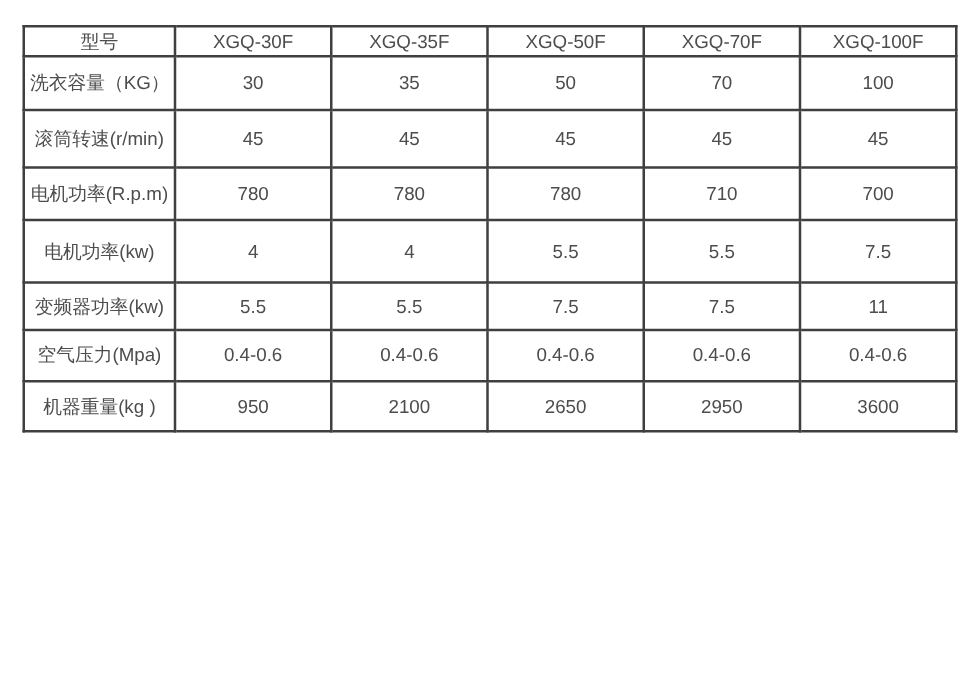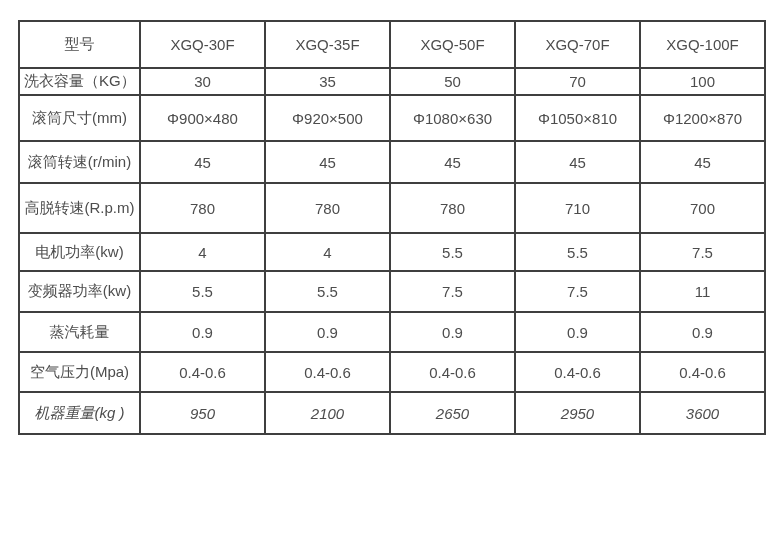--- a/index.html
+++ b/index.html
@@ -28,22 +28,22 @@
     vertical-align:middle;
     font-size:15px;
     font-weight:400;
     color:var(--text);
     padding:0 4px;
     overflow:hidden;
     white-space:nowrap;
   }
   col.label-col{width:121px;}
   col.model-col{width:125px;}
-  thead tr{height:47px;}
-  tbody tr:nth-child(1){height:27px;}
+  thead tr{height:24px;}
+  tbody tr:nth-child(1){height:43px;}
   tbody tr:nth-child(2){height:46px;}
   tbody tr:nth-child(3){height:42px;}
   tbody tr:nth-child(4){height:50px;}
   tbody tr:nth-child(5){height:38px;}
   tbody tr:nth-child(6){height:41px;}
   tbody tr:nth-child(7){height:40px;}
   tbody tr:nth-child(8){height:40px;}
   tbody tr:nth-child(9){height:42px;font-style:italic;}
   tbody tr:nth-child(10){height:37px;}
   tbody tr:nth-child(11){height:46px;}
@@ -75,37 +75,29 @@
     <tbody>
       <tr>
         <td>洗衣容量（KG）</td>
         <td>30</td>
         <td>35</td>
         <td>50</td>
         <td>70</td>
         <td>100</td>
       </tr>
       <tr>
-        <td>滚筒尺寸(mm)</td>
-        <td>Φ900×480</td>
-        <td>Φ920×500</td>
-        <td>Φ1080×630</td>
-        <td>Φ1050×810</td>
-        <td>Φ1200×870</td>
-      </tr>
-      <tr>
         <td>滚筒转速(r/min)</td>
         <td>45</td>
         <td>45</td>
         <td>45</td>
         <td>45</td>
         <td>45</td>
       </tr>
       <tr>
-        <td>高脱转速(R.p.m)</td>
+        <td>电机功率(R.p.m)</td>
         <td>780</td>
         <td>780</td>
         <td>780</td>
         <td>710</td>
         <td>700</td>
       </tr>
       <tr>
         <td>电机功率(kw)</td>
         <td>4</td>
         <td>4</td>
@@ -115,28 +107,20 @@
       </tr>
       <tr>
         <td>变频器功率(kw)</td>
         <td>5.5</td>
         <td>5.5</td>
         <td>7.5</td>
         <td>7.5</td>
         <td>11</td>
       </tr>
       <tr>
-        <td>蒸汽耗量</td>
-        <td>0.9</td>
-        <td>0.9</td>
-        <td>0.9</td>
-        <td>0.9</td>
-        <td>0.9</td>
-      </tr>
-      <tr>
         <td>空气压力(Mpa)</td>
         <td>0.4-0.6</td>
         <td>0.4-0.6</td>
         <td>0.4-0.6</td>
         <td>0.4-0.6</td>
         <td>0.4-0.6</td>
       </tr>
       <tr>
         <td>机器重量(kg )</td>
         <td>950</td>

